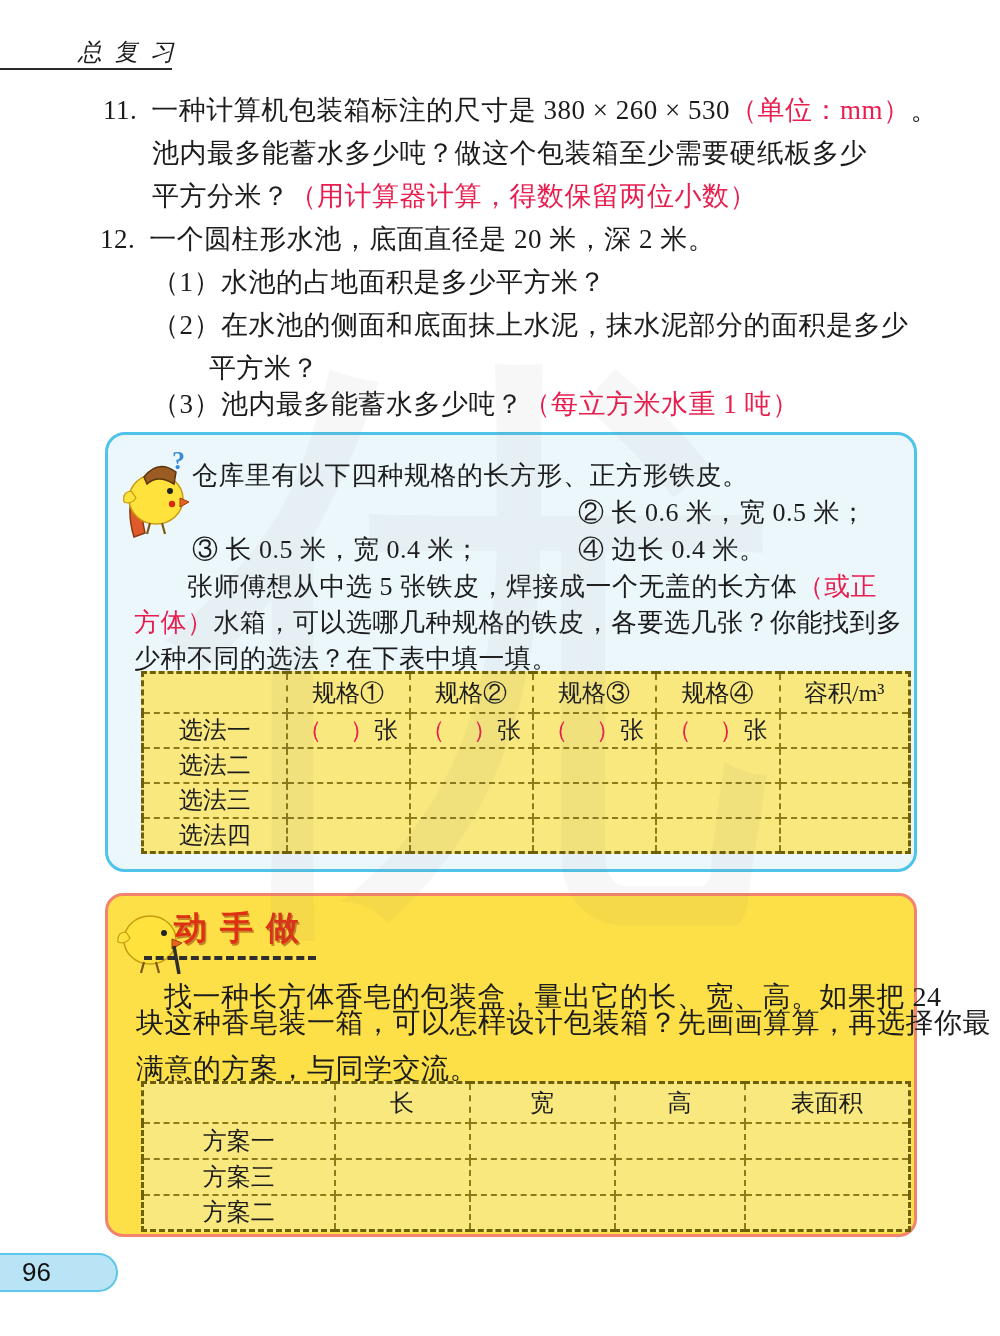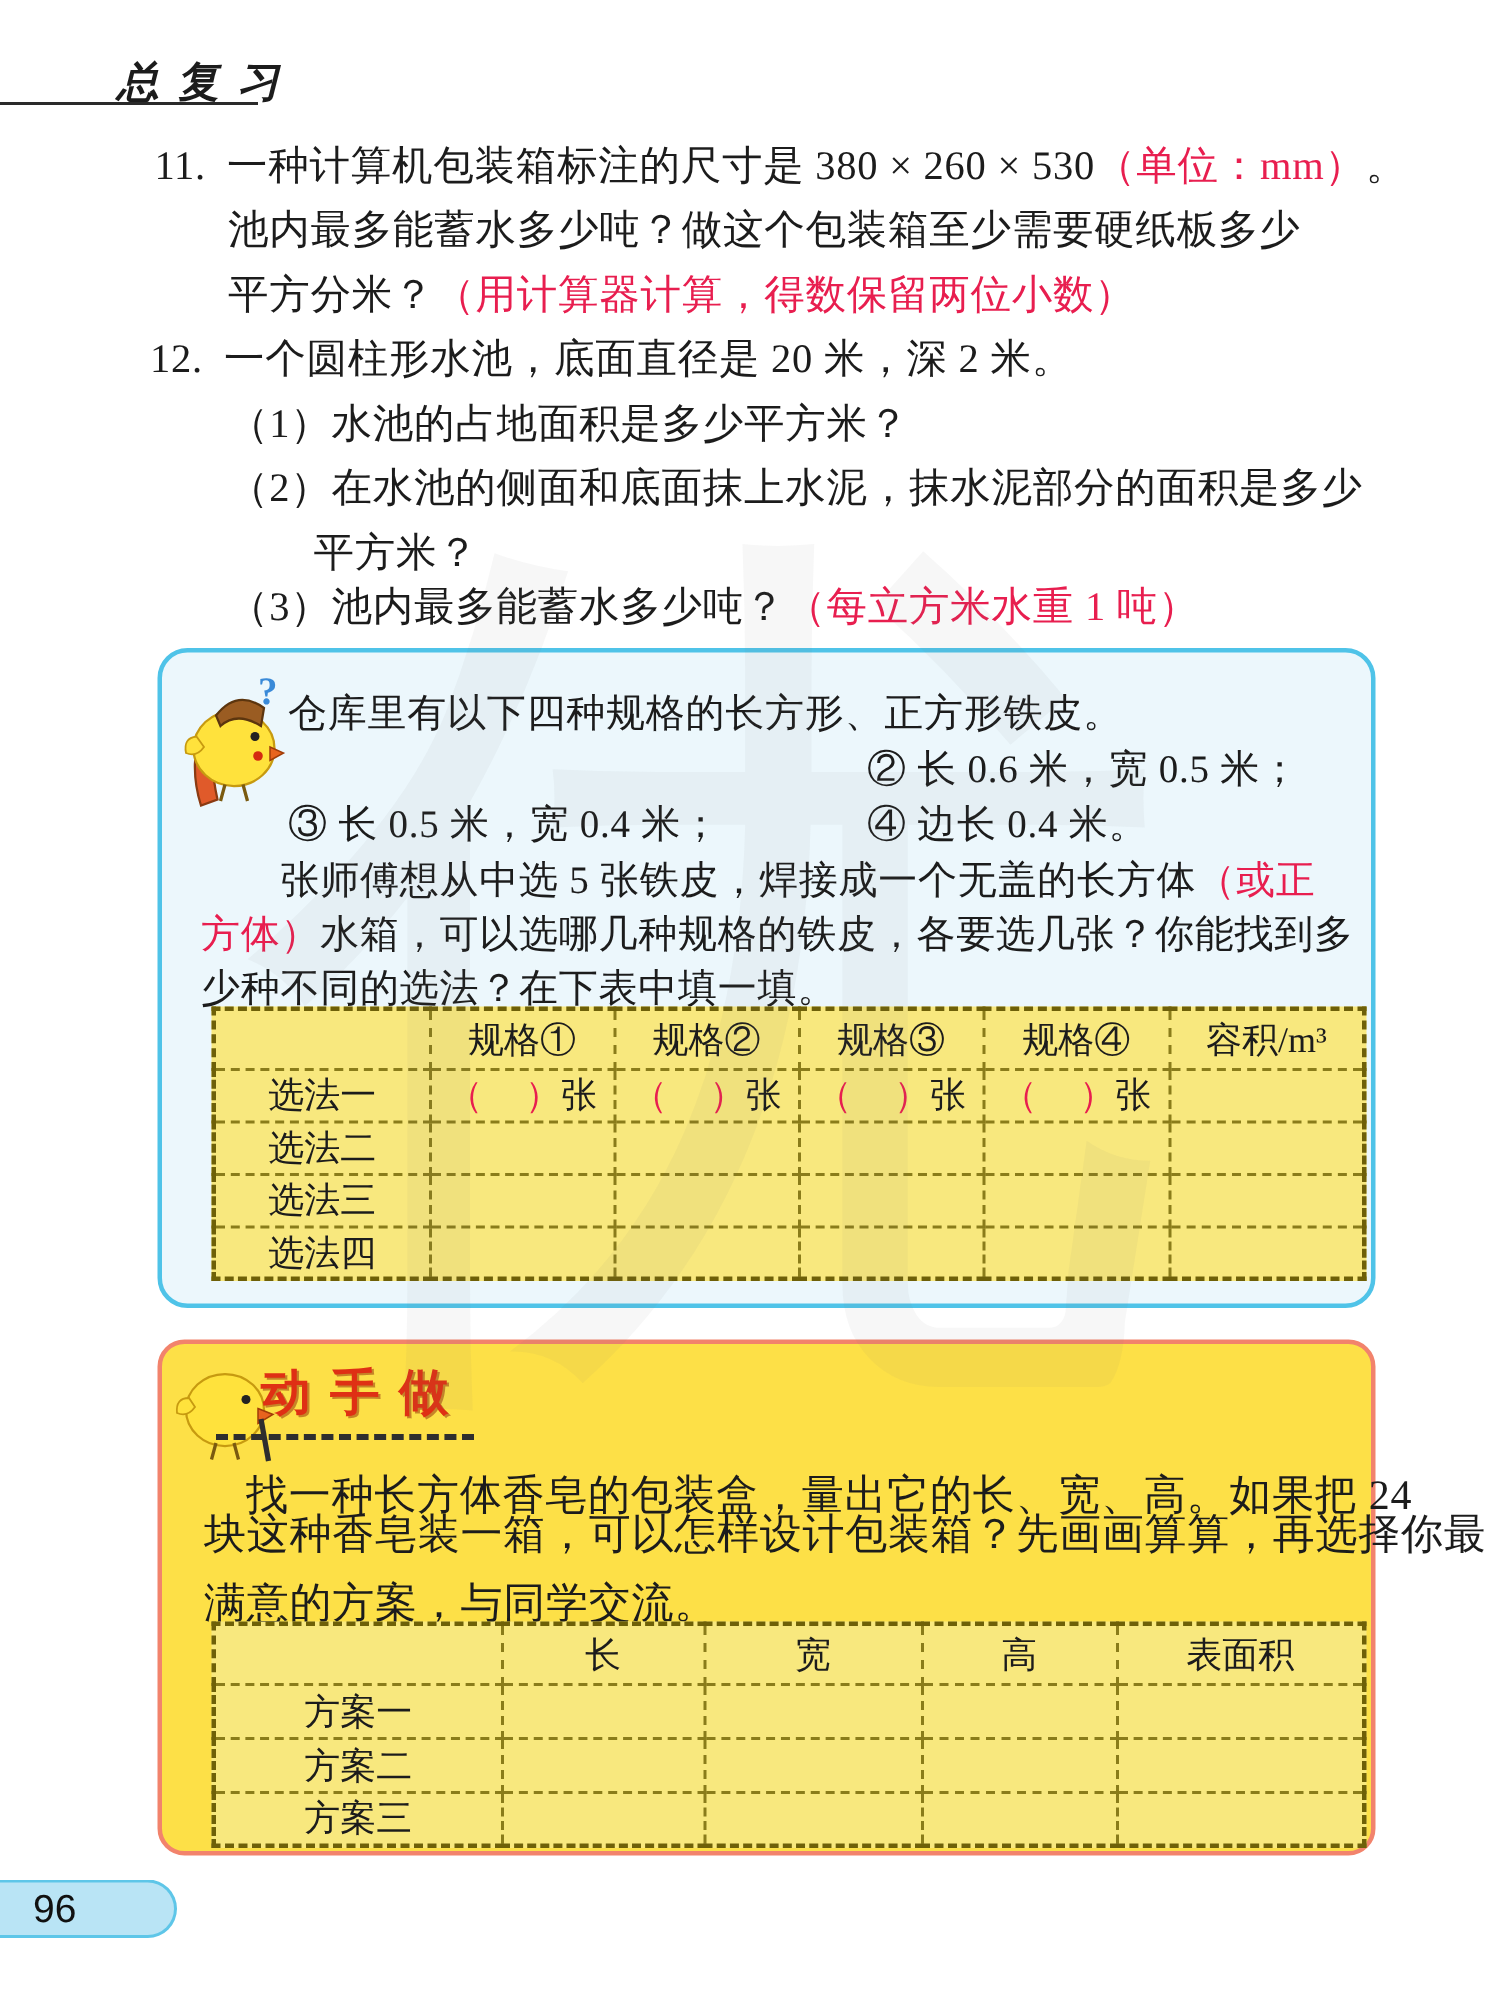--- a/index.html
+++ b/index.html
@@ -5,21 +5,21 @@
   * { margin:0; padding:0; box-sizing:border-box; }
   html,body { background:#ffffff; }
   body {
     width:1000px; height:1336px; position:relative;
     font-family:"Liberation Serif","DejaVu Serif",serif;
     color:#1c1c1c;
   }
   .page { position:absolute; left:0; top:0; width:1000px; height:1336px; background:#fff; overflow:hidden; }
 
   
-  .hdr { position:absolute; left:78px; top:36px; font-size:28px; font-weight:bold; letter-spacing:12px; font-style:italic; }
+  .hdr { position:absolute; left:78px; top:36px; font-size:24px; font-weight:normal; letter-spacing:12px; font-style:italic; }
   .hdr-rule { position:absolute; left:0; top:68px; width:172px; height:2px; background:#2a2a2a; }
 
   
   .line { position:absolute; font-size:27px; white-space:nowrap; letter-spacing:0.5px; line-height:1.2; }
   .qnum { margin-right:14px; }
   .red { color:#e81e4f; }
 
   .q11-l1 { left:103px; top:94px; }
   .q11-l2 { left:152px; top:137px; }
   .q11-l3 { left:152px; top:180px; }
@@ -232,28 +232,28 @@
         <td>表面积</td>
       </tr>
       <tr style="height:36px">
         <td>方案一</td>
         <td></td>
             <td></td>
         <td></td>
             <td></td>
       </tr>
       <tr style="height:36px">
+        <td>方案三</td>
+        <td></td>
+            <td></td>
+        <td></td>
+            <td></td>
+      </tr>
+      <tr style="height:36px">
         <td>方案二</td>
-        <td></td>
-            <td></td>
-        <td></td>
-            <td></td>
-      </tr>
-      <tr style="height:36px">
-        <td>方案三</td>
         <td></td>
             <td></td>
         <td></td>
             <td></td>
       </tr>
     </tbody>
       </table>
   </div>
 
   <div class="page-pill">

